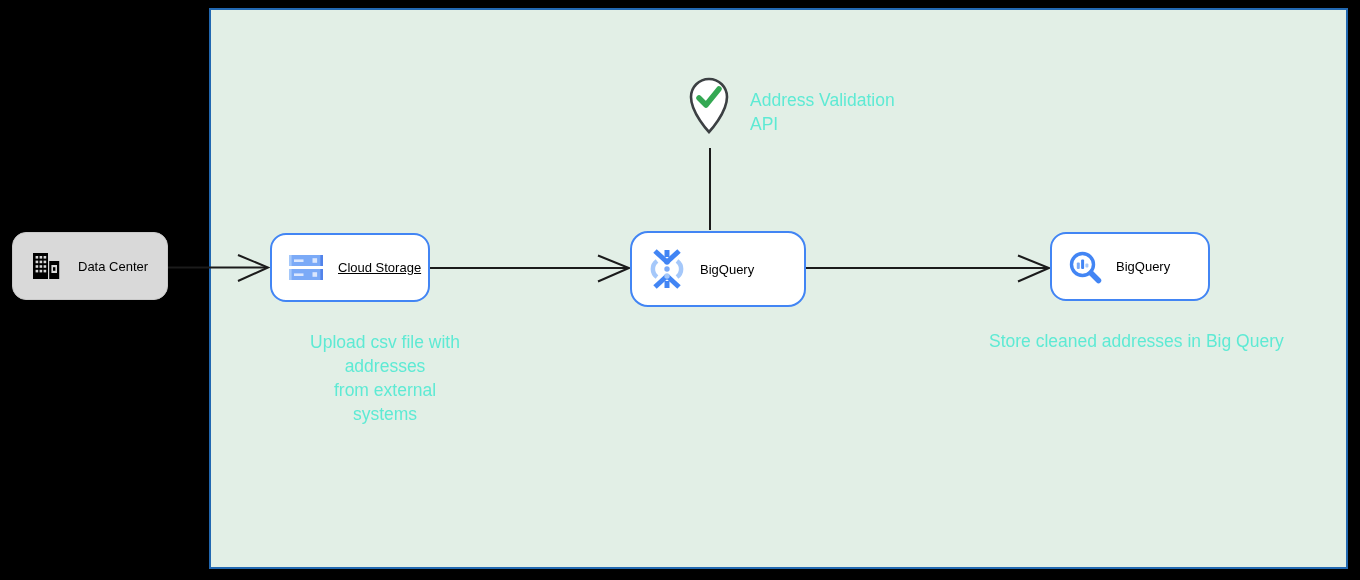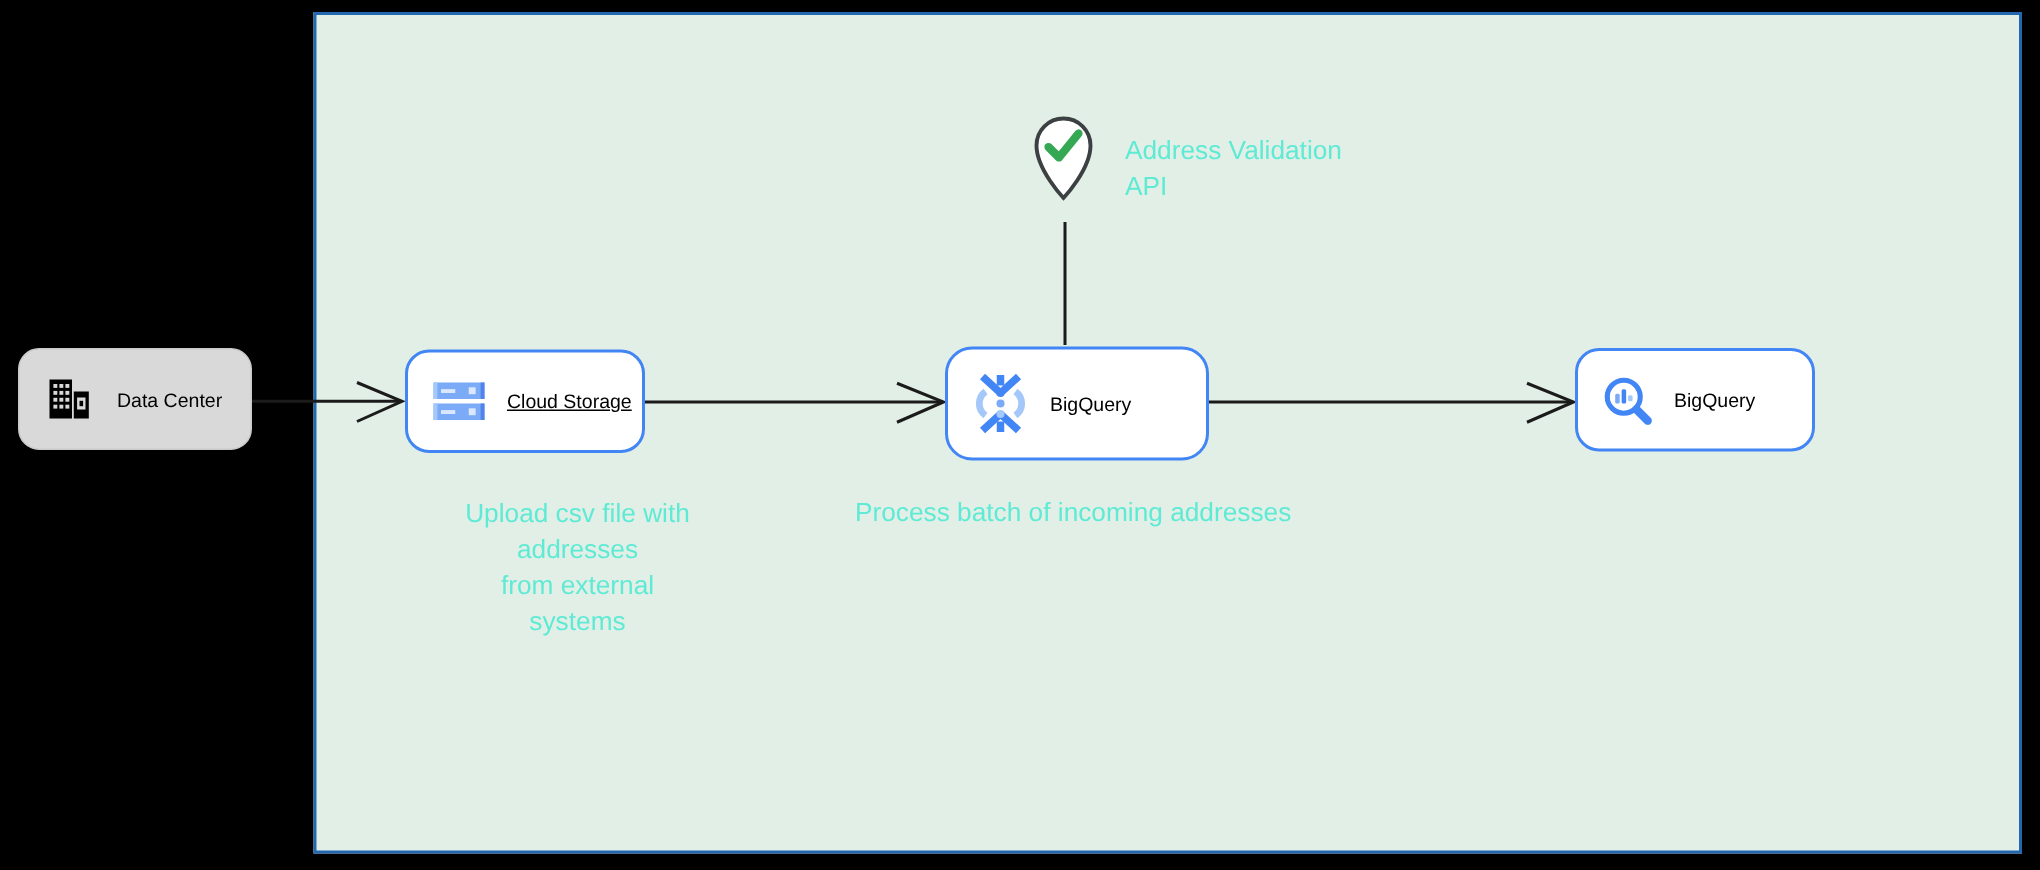--- a/index.html
+++ b/index.html
@@ -155,15 +155,15 @@
     </span>
     <span class="label">BigQuery</span>
   </div>
 
   <div class="caption" id="caption-api">Address Validation
 API</div>
   <div class="caption" id="caption-upload">Upload csv file with
 addresses
 from external
 systems</div>
-  <div class="caption" id="caption-process">Process batch of incoming addresses</div>
+  <div class="caption" id="caption-store">Store cleaned addresses in Big Query</div>
 
 </div>
 
 </body></html>

